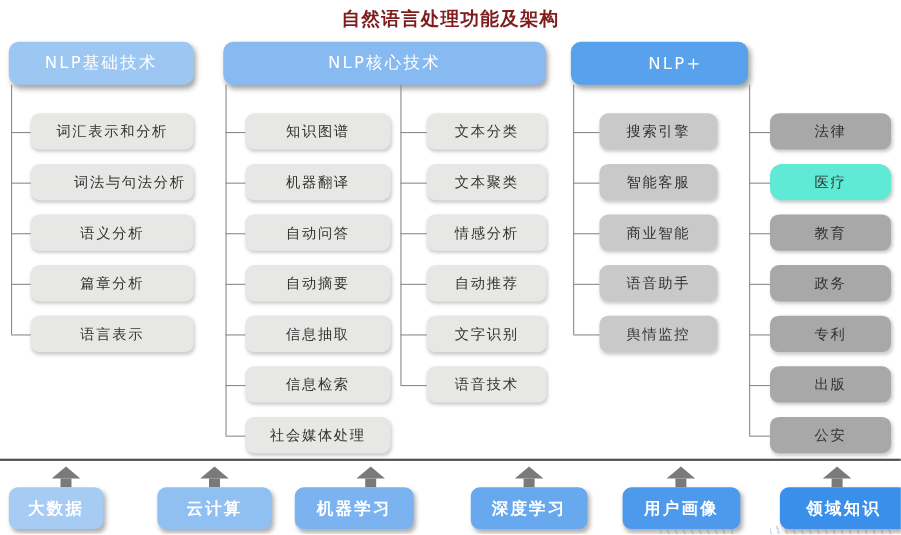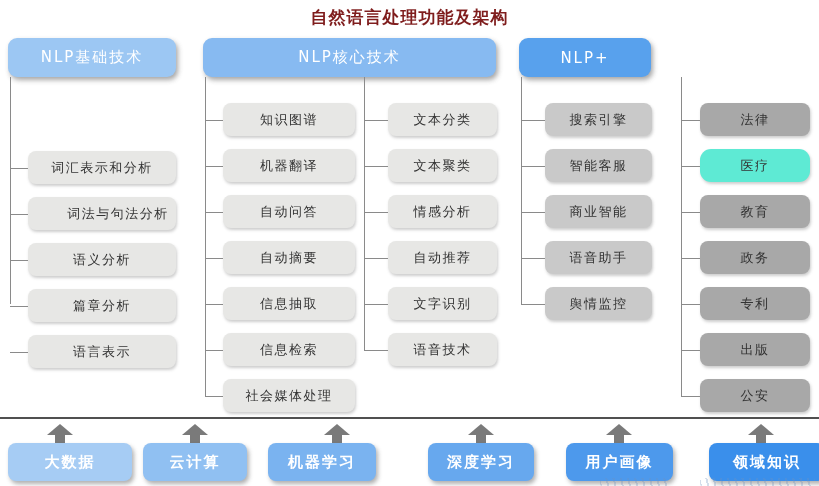--- a/index.html
+++ b/index.html
@@ -50,30 +50,30 @@
 </style>
 </head>
 <body>
 
 <div class="canvas">
 
   <div class="title">自然语言处理功能及架构</div>
 
   <div class="hdr" style="left: 8px; width: 168px; background: rgb(156, 199, 243);">NLP基础技术</div>
   <div class="hdr" style="left: 203px; width: 293px; background: rgb(135, 186, 241);">NLP核心技术</div>
-  <div class="hdr" style="left: 519px; width: 132px; background: rgb(88, 161, 237);">NLP+</div>
+  <div class="hdr" style="left: 519px; width: 132px; background: rgb(88, 161, 237); padding-left: 29px;">NLP+</div>
 
   <div class="vline" style="left:10px;  height:227px;"></div>
   <div class="vline" style="left:205px; height:319px;"></div>
   <div class="vline" style="left:364px; height:273px;"></div>
   <div class="vline" style="left:521px; height:227px;"></div>
   <div class="vline" style="left:681px; height:319px;"></div>
 
   <div class="col" style="left:28px; width:148px;">
-    <div class="item stub18" style="background: rgb(231, 231, 229); margin-top: 48px;">词汇表示和分析</div>
+    <div class="item stub18" style="background: rgb(231, 231, 229);">词汇表示和分析</div>
     <div class="item stub18" style="background: rgb(231, 231, 229); padding-left: 32px;">词法与句法分析</div>
     <div class="item stub18" style="background: rgb(231, 231, 229);">语义分析</div>
     <div class="item stub18" style="background: rgb(231, 231, 229);">篇章分析</div>
     <div class="item stub18" style="background: rgb(231, 231, 229);">语言表示</div>
   </div>
 
   <div class="col" style="left:223px; width:132px;">
     <div class="item stub18" style="background: rgb(231, 231, 229);">知识图谱</div>
     <div class="item stub18" style="background: rgb(231, 231, 229);">机器翻译</div>
     <div class="item stub18" style="background: rgb(231, 231, 229);">自动问答</div>
@@ -130,21 +130,21 @@
     </div>
   <div class="arrow" style="left:606px;">
       <div class="head"></div>
       <div class="stem"></div>
     </div>
   <div class="arrow" style="left:748px;">
       <div class="head"></div>
       <div class="stem"></div>
     </div>
 
-  <div class="fbox" style="left: 8px; width: 124px; background: rgb(166, 204, 244);">大数据</div>
+  <div class="fbox" style="left: 8px; width: 86px; background: rgb(166, 204, 244);">大数据</div>
   <div class="fbox" style="left: 143px; width: 104px; background: rgb(144, 192, 242);">云计算</div>
   <div class="fbox" style="left: 268px; width: 108px; background: rgb(122, 179, 240);">机器学习</div>
   <div class="fbox" style="left: 428px; width: 106px; background: rgb(103, 168, 238);">深度学习</div>
   <div class="fbox" style="left: 566px; width: 107px; background: rgb(77, 153, 236);">用户画像</div>
   <div class="fbox" style="left: 709px; width: 116px; background: rgb(58, 143, 235);">领域知识</div>
 
   <div class="wm" style="left:600px; top:478px; width:70px;"></div>
   <div class="wm" style="left:700px; top:478px; width:115px;"></div>
 
 </div>

